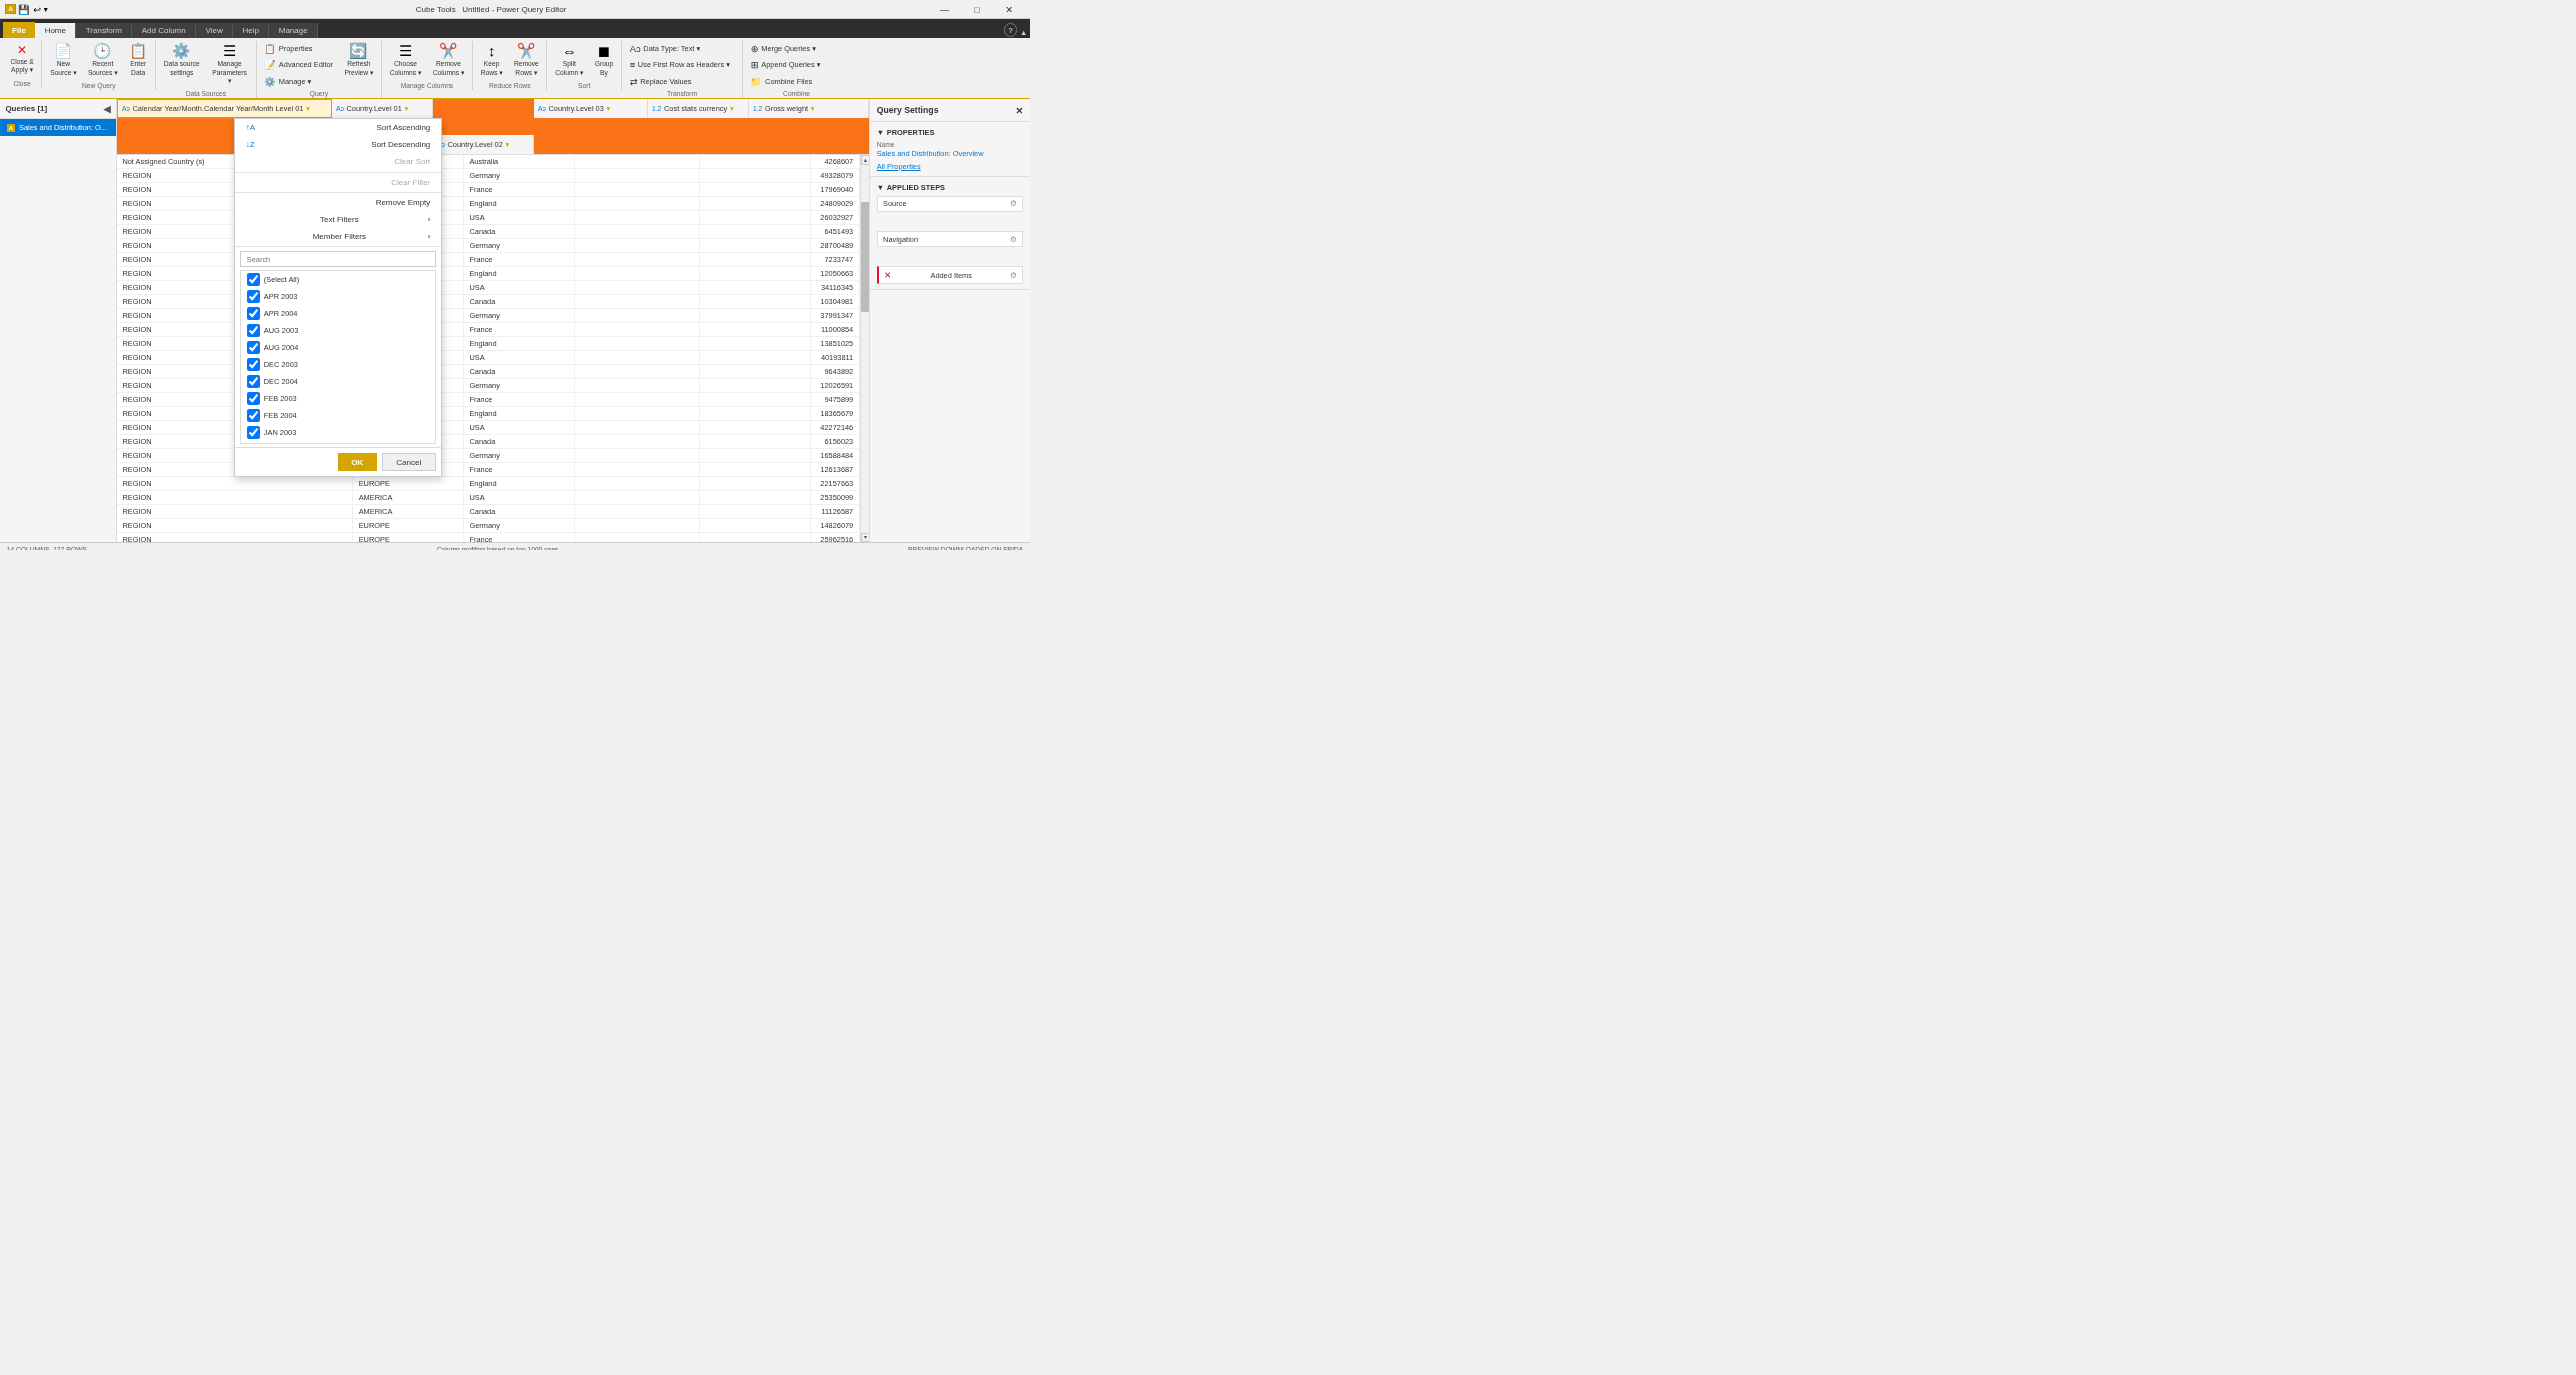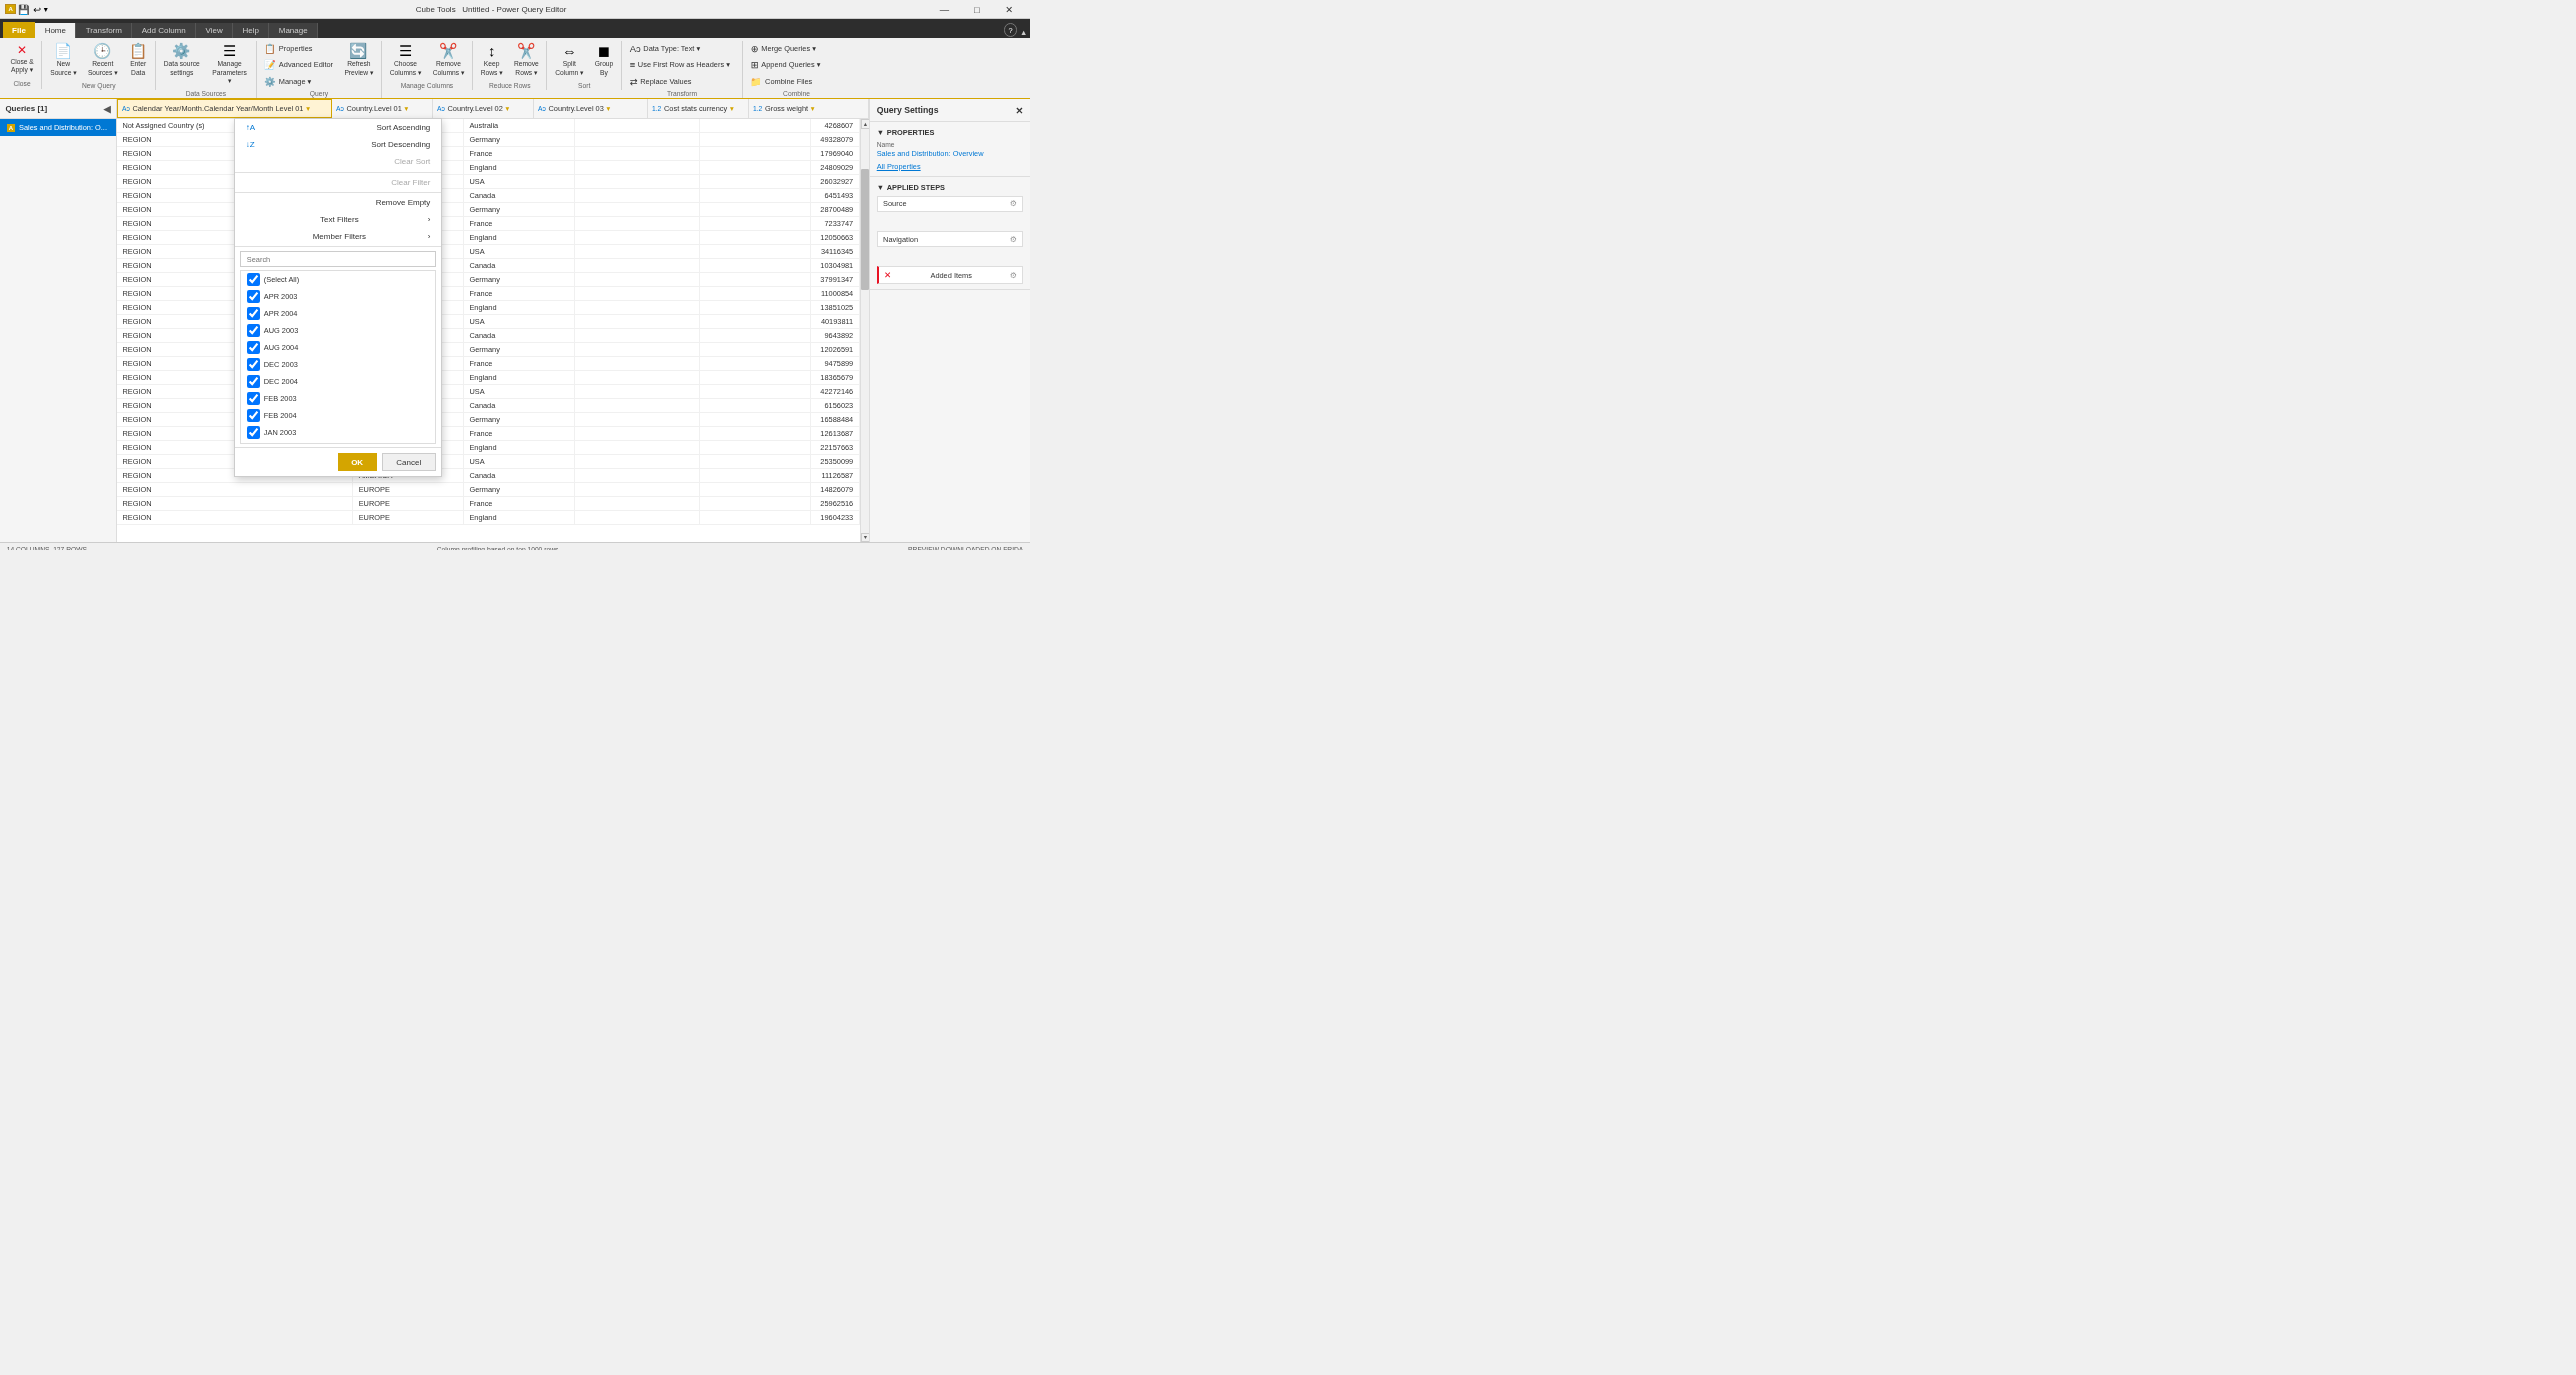--- a/index.html
+++ b/index.html
@@ -575,21 +575,21 @@
       <div class="col-header active" style="width:215px;min-width:215px;">
         <span class="col-type">Aↄ</span>
         <span>Calendar Year/Month.Calendar Year/Month Level 01</span>
         <span class="dropdown-icon">▾</span>
       </div>
       <div class="col-header" style="width:101px;min-width:101px;">
         <span class="col-type">Aↄ</span>
         <span>Country.Level 01</span>
         <span class="dropdown-icon">▾</span>
       </div>
-      <div class="col-header" style="width:101px;min-width:101px;">
+      <div class="col-header" style="width:101px;min-width:101px;margin-top:36px;">
         <span class="col-type">Aↄ</span>
         <span>Country.Level 02</span>
         <span class="dropdown-icon">▾</span>
       </div>
       <div class="col-header" style="width:114px;min-width:114px;">
         <span class="col-type">Aↄ</span>
         <span>Country.Level 03</span>
         <span class="dropdown-icon">▾</span>
       </div>
       <div class="col-header" style="width:101px;min-width:101px;">

